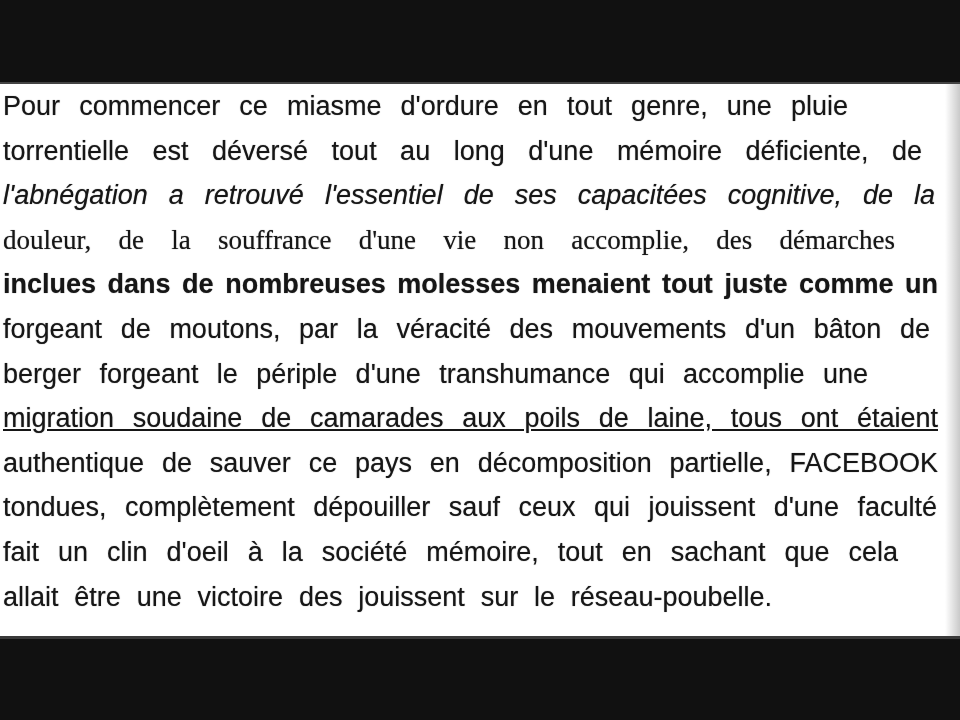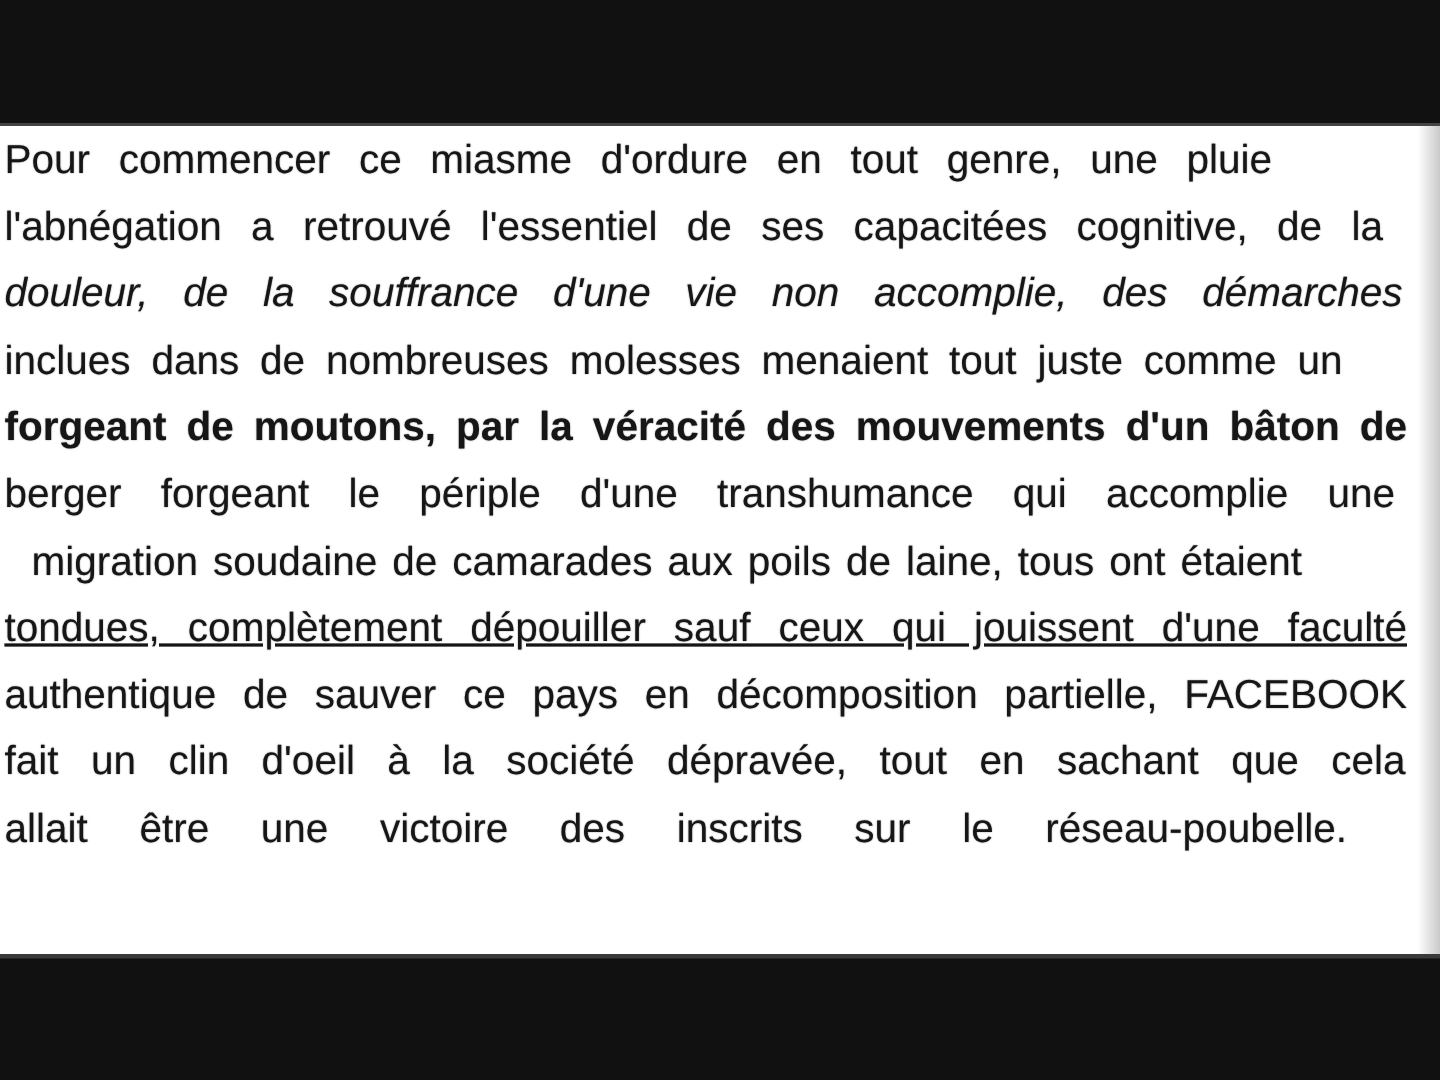--- a/index.html
+++ b/index.html
@@ -55,42 +55,43 @@
     text-shadow: 0 0 1px rgba(10,10,10,0.55);
     text-align: justify;
     text-align-last: justify;
     white-space: normal;
   }
 
   
   .line:nth-of-type(1)  { padding-right: 90px; }
   .line:nth-of-type(2)  { padding-right: 16px; }
   .line:nth-of-type(3)  { padding-right: 3px; font-style: italic;  }
-  .line:nth-of-type(4)  { padding-right: 43px; }
+  .line:nth-of-type(4)  { padding-right: 43px; font-family: Liberation Serif, serif; }
   .line:nth-of-type(5)  { padding-right: 0; font-weight: bold;    }
   .line:nth-of-type(6)  { padding-right: 8px;  }
-  .line:nth-of-type(7)  { padding-right: 70px; margin-left: 18px; }
+  .line:nth-of-type(7)  { padding-right: 70px; }
   .line:nth-of-type(8)  { padding-right: 0; text-decoration: underline;    }
   .line:nth-of-type(9)  { padding-right: 0;    }
   .line:nth-of-type(10) { padding-right: 1px;  }
   .line:nth-of-type(11) { padding-right: 40px; }
   .line:nth-of-type(12) { padding-right: 166px; }
 </style>
 </head>
 <body>
 
 <div class="letterbox top"></div>
 
 <div class="document-area">
   <div class="line">Pour commencer ce miasme d'ordure en tout genre, une pluie</div>
+  <div class="line">torrentielle est déversé tout au long d'une mémoire déficiente, de</div>
   <div class="line">l'abnégation a retrouvé l'essentiel de ses capacitées cognitive, de la</div>
   <div class="line">douleur, de la souffrance d'une vie non accomplie, des démarches</div>
   <div class="line">inclues dans de nombreuses molesses menaient tout juste comme un</div>
   <div class="line">forgeant de moutons, par la véracité des mouvements d'un bâton de</div>
   <div class="line">berger forgeant le périple d'une transhumance qui accomplie une</div>
   <div class="line">migration soudaine de camarades aux poils de laine, tous ont étaient</div>
+  <div class="line">authentique de sauver ce pays en décomposition partielle, FACEBOOK</div>
   <div class="line">tondues, complètement dépouiller sauf ceux qui jouissent d'une faculté</div>
-  <div class="line">authentique de sauver ce pays en décomposition partielle, FACEBOOK</div>
-  <div class="line">fait un clin d'oeil à la société dépravée, tout en sachant que cela</div>
-  <div class="line">allait être une victoire des inscrits sur le réseau-poubelle.</div>
+  <div class="line">fait un clin d'oeil à la société mémoire, tout en sachant que cela</div>
+  <div class="line">allait être une victoire des jouissent sur le réseau-poubelle.</div>
 </div>
 
 <div class="letterbox bottom"></div>
 
 </body></html>

